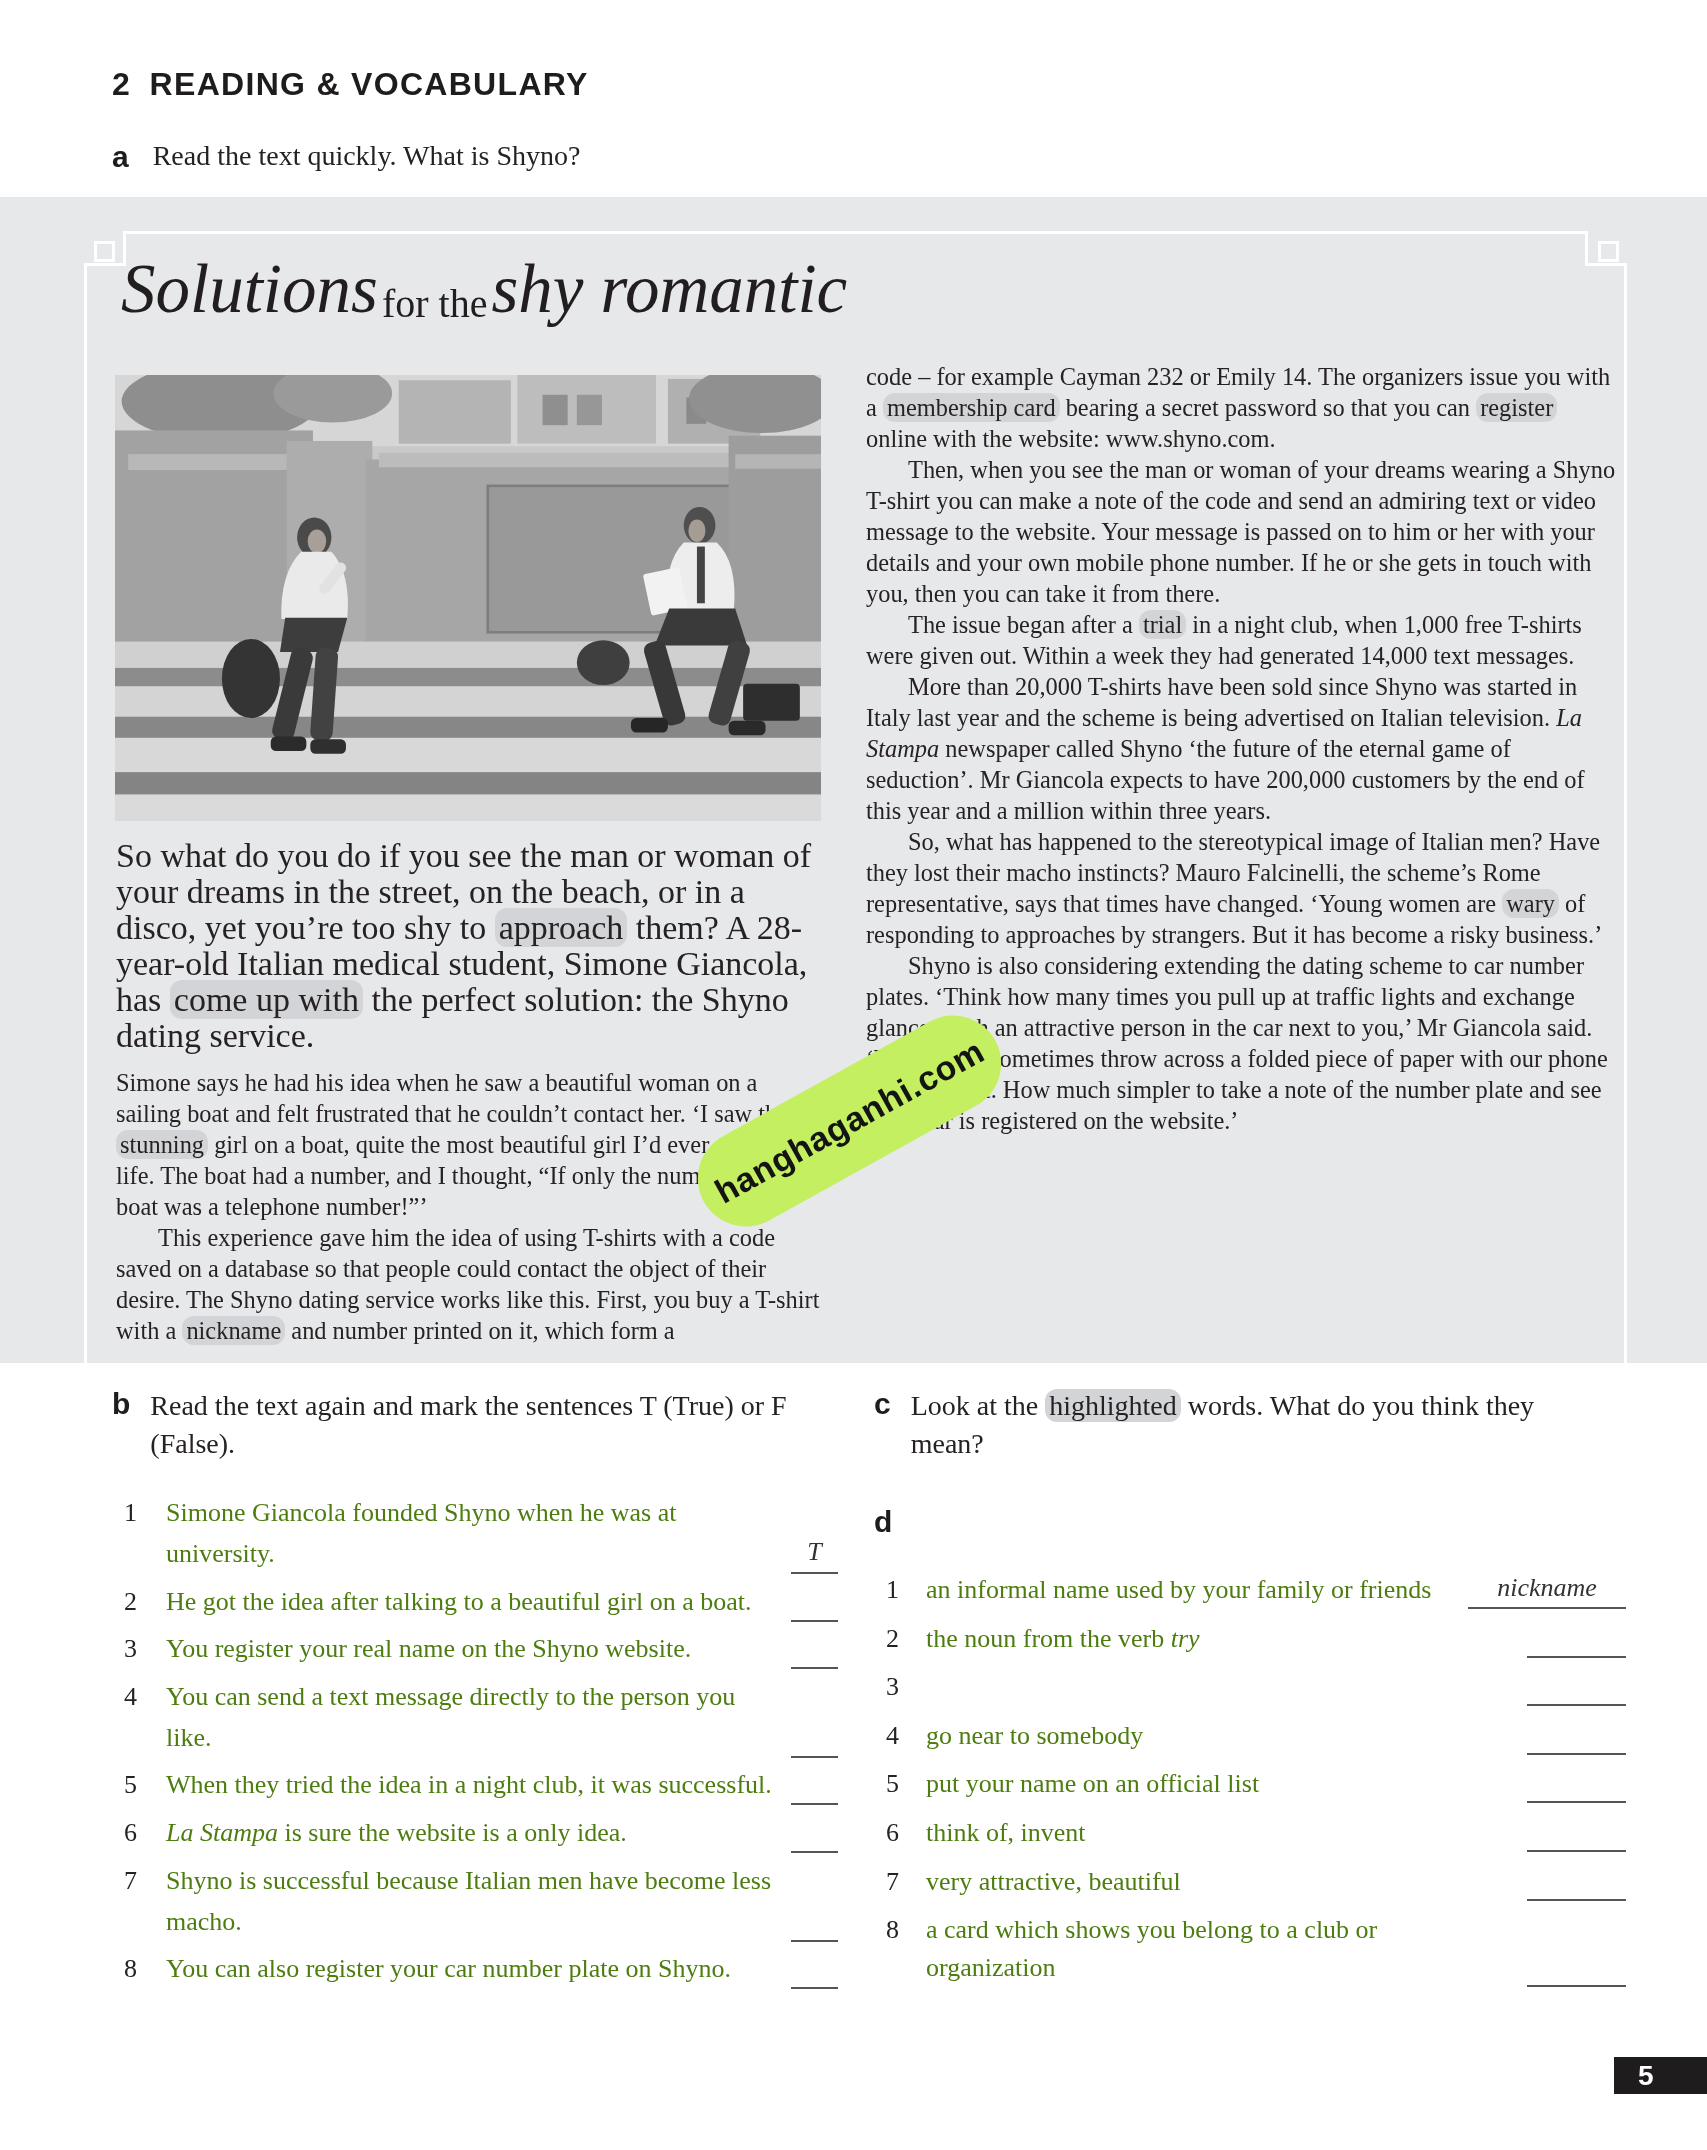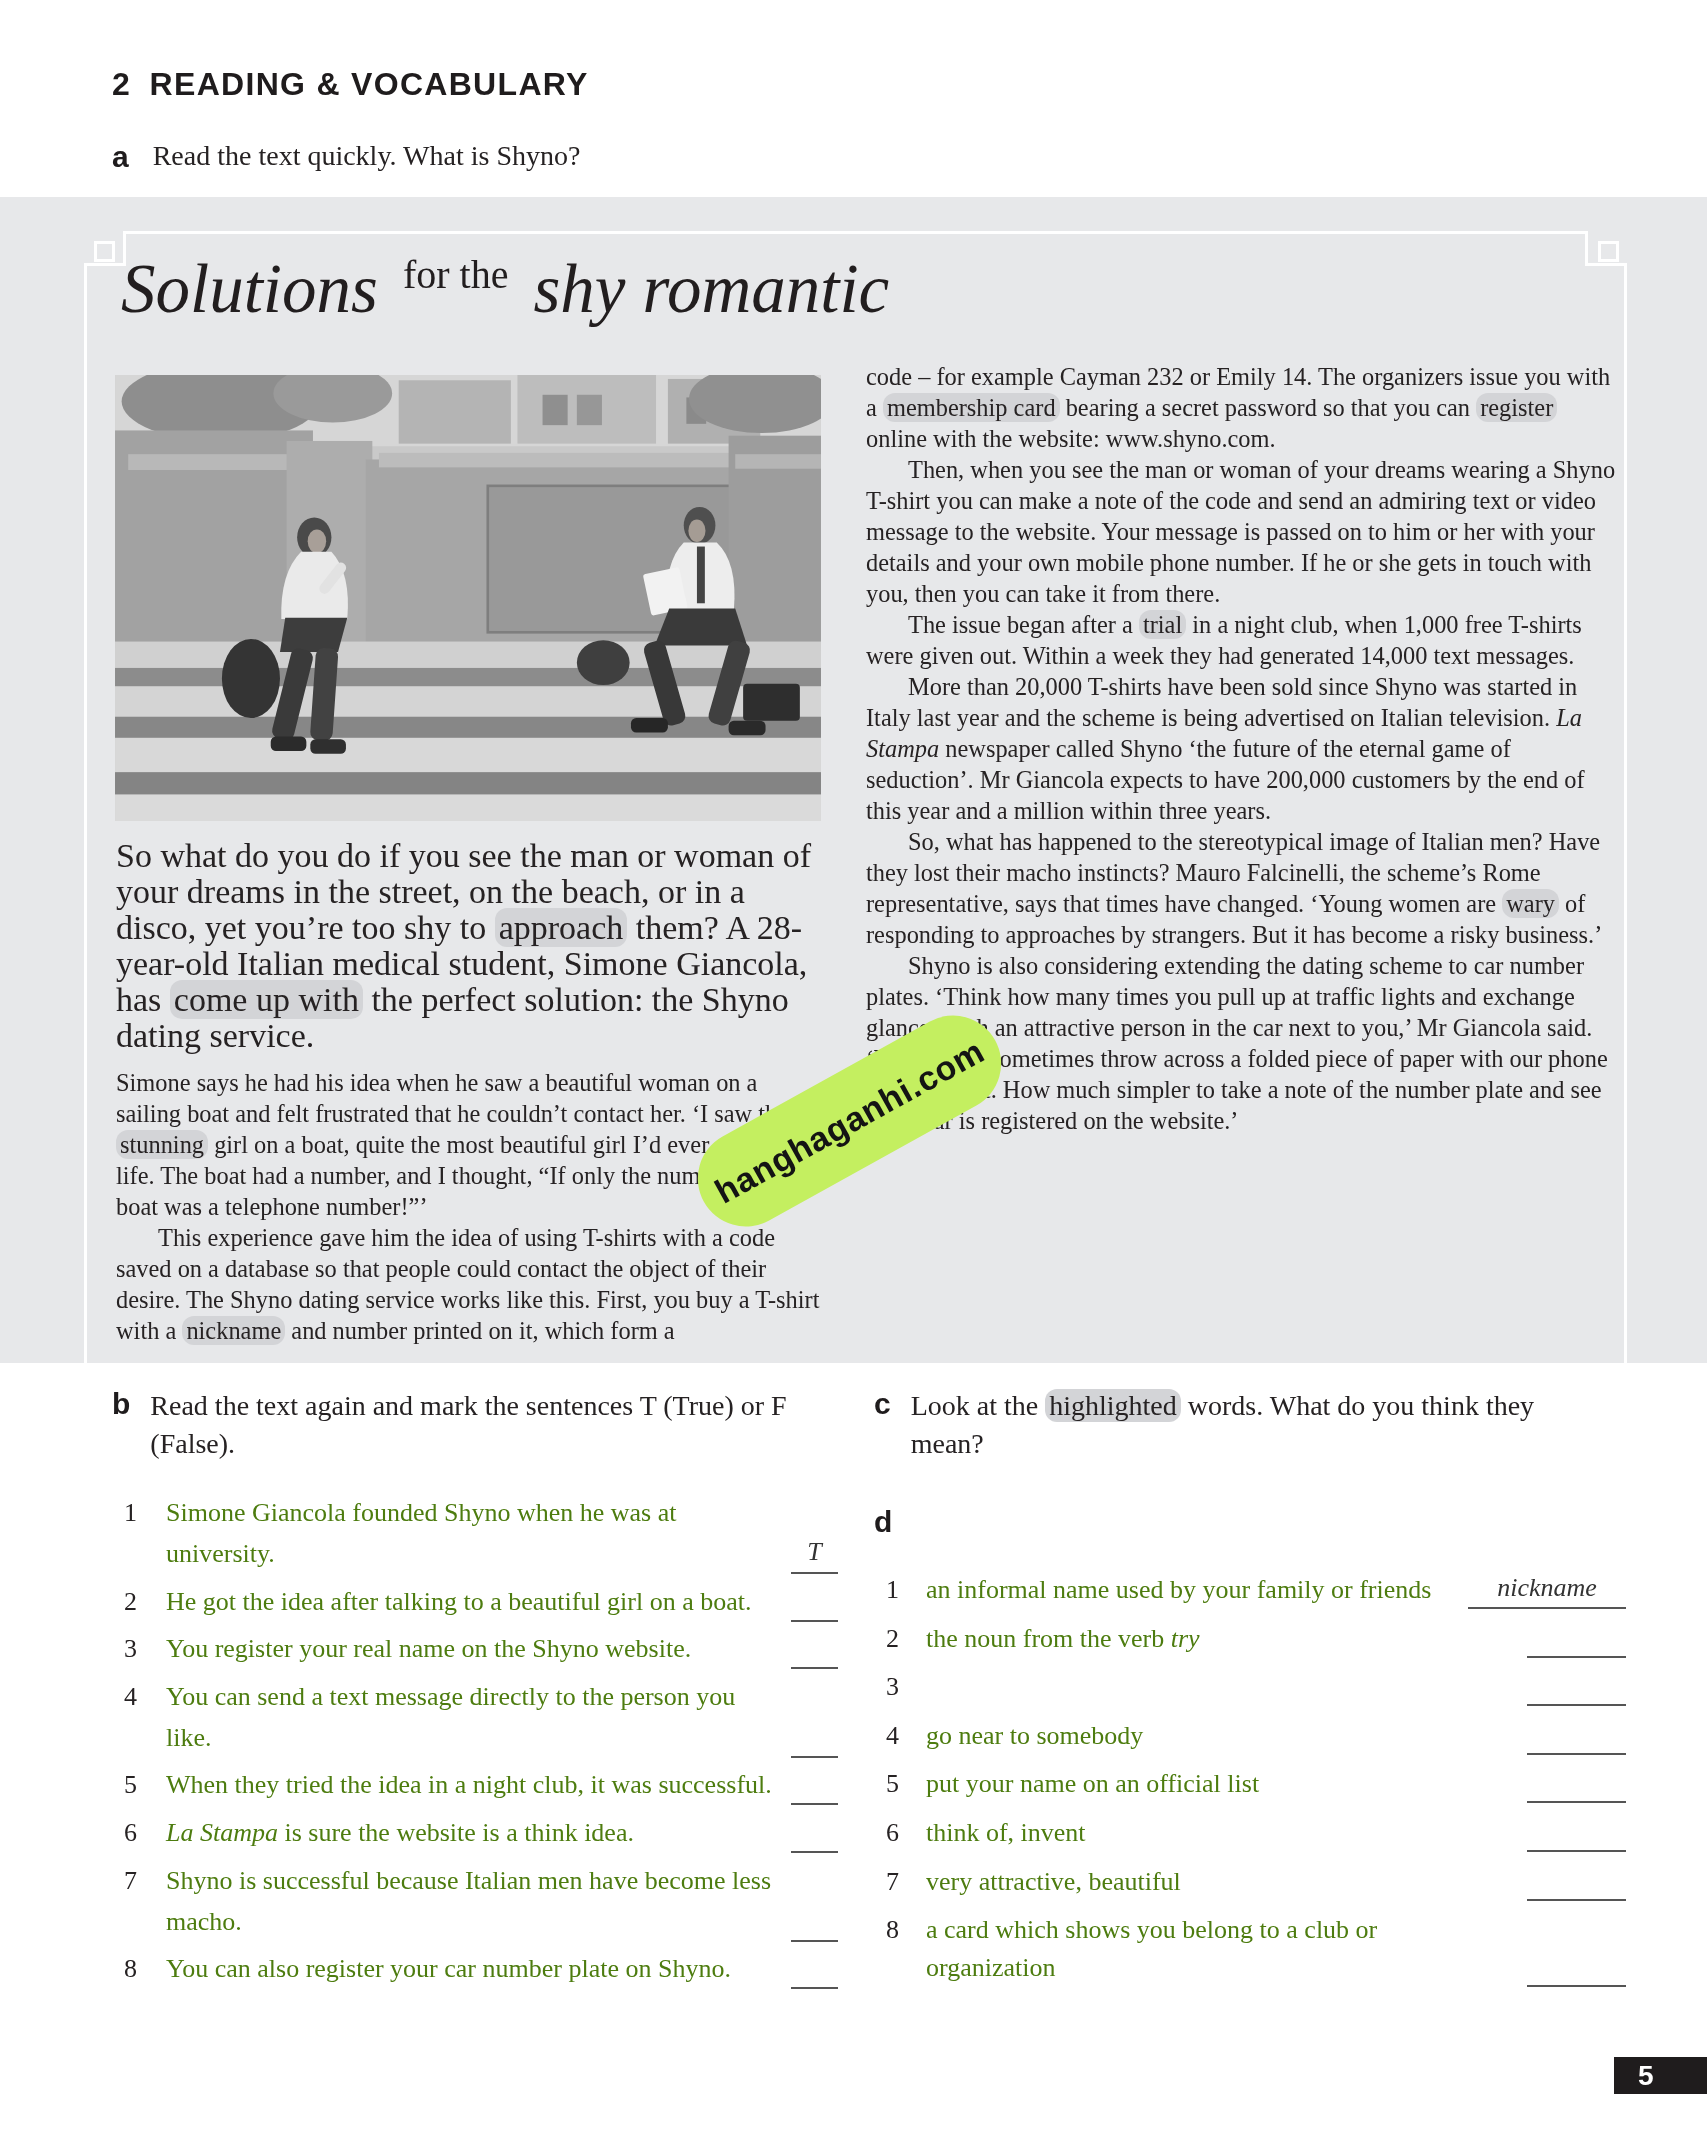--- a/index.html
+++ b/index.html
@@ -15,21 +15,21 @@
     font-family:"Liberation Sans",sans-serif;font-weight:bold;font-size:32px;
     letter-spacing:1.3px;color:#1f1c1d}
   #exercise-a{left:112px;top:140px;display:flex;gap:24px;font-size:28px;color:#262223}
   .ex-letter{font-family:"Liberation Sans",sans-serif;font-weight:bold;font-size:30px;color:#1f1c1d}
 
   
   #panel{left:0;top:197px;width:1707px;height:1166px;background:#e7e8ea}
   .fl{position:absolute;background:#ffffff}
   .fsq{position:absolute;border:3.3px solid #ffffff;width:14.5px;height:14.5px;background:transparent}
 
-  #article-title{position:absolute;left:121px;top:58px;display:flex;align-items:flex-start;gap:25px;color:#221e1f;white-space:nowrap}
+  #article-title{position:absolute;left:121px;top:58px;display:flex;align-items:flex-end;gap:4px;color:#221e1f;white-space:nowrap}
   #article-title .big{font-style:italic;font-size:69px;line-height:1}
   #article-title .small{font-size:40px;line-height:1}
 
   #photo{position:absolute;left:115px;top:178px;width:706px;height:446px;overflow:hidden}
 
   #col-left{position:absolute;left:116px;top:641px;width:707px}
   #col-left .intro{font-size:34px;line-height:36px;margin:0 0 13px 0}
   #col-left p.bodyp,#col-right p.bodyp{font-size:24.4px;line-height:31px;margin:0}
   .indent{text-indent:42px}
   #col-right{position:absolute;left:866px;top:164px;width:752px}
@@ -202,21 +202,21 @@
       <span class="itext"><span>You can send a text message directly to the person you like.</span></span>
       <span class="answer-blank"></span>
     </div>
     <div class="item-row">
       <span class="num">5</span>
       <span class="itext"><span>When they tried the idea in a night club, it was successful.</span></span>
       <span class="answer-blank"></span>
     </div>
     <div class="item-row">
       <span class="num">6</span>
-      <span class="itext"><span class="it">La Stampa</span><span> is sure the website is a think idea.</span></span>
+      <span class="itext"><span class="it">La Stampa</span><span> is sure the website is a only idea.</span></span>
       <span class="answer-blank"></span>
     </div>
     <div class="item-row">
       <span class="num">7</span>
       <span class="itext"><span>Shyno is successful because Italian men have become less macho.</span></span>
       <span class="answer-blank"></span>
     </div>
     <div class="item-row">
       <span class="num">8</span>
       <span class="itext"><span>You can also register your car number plate on Shyno.</span></span>

